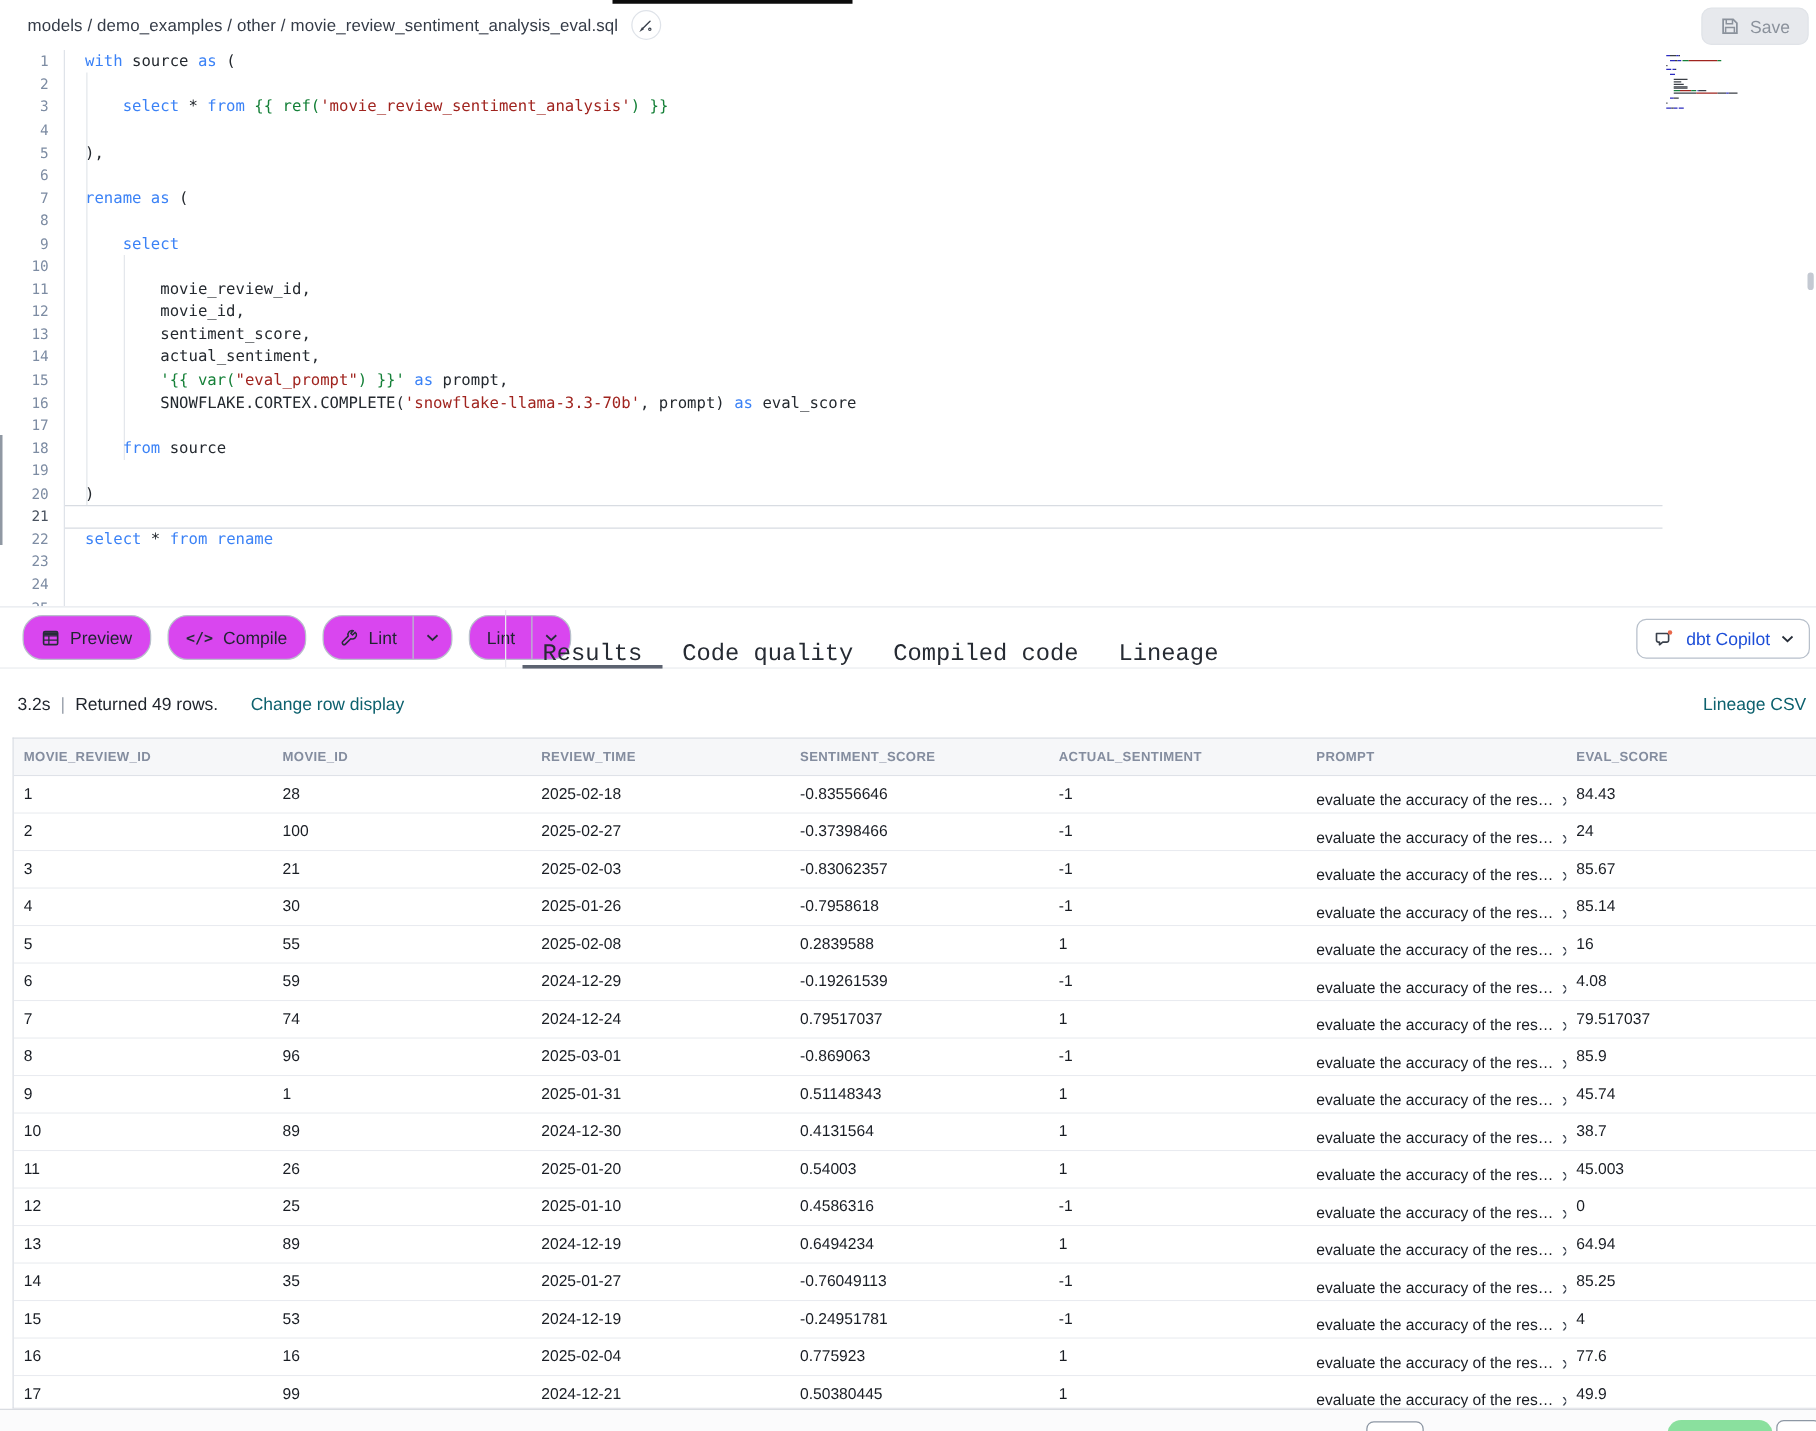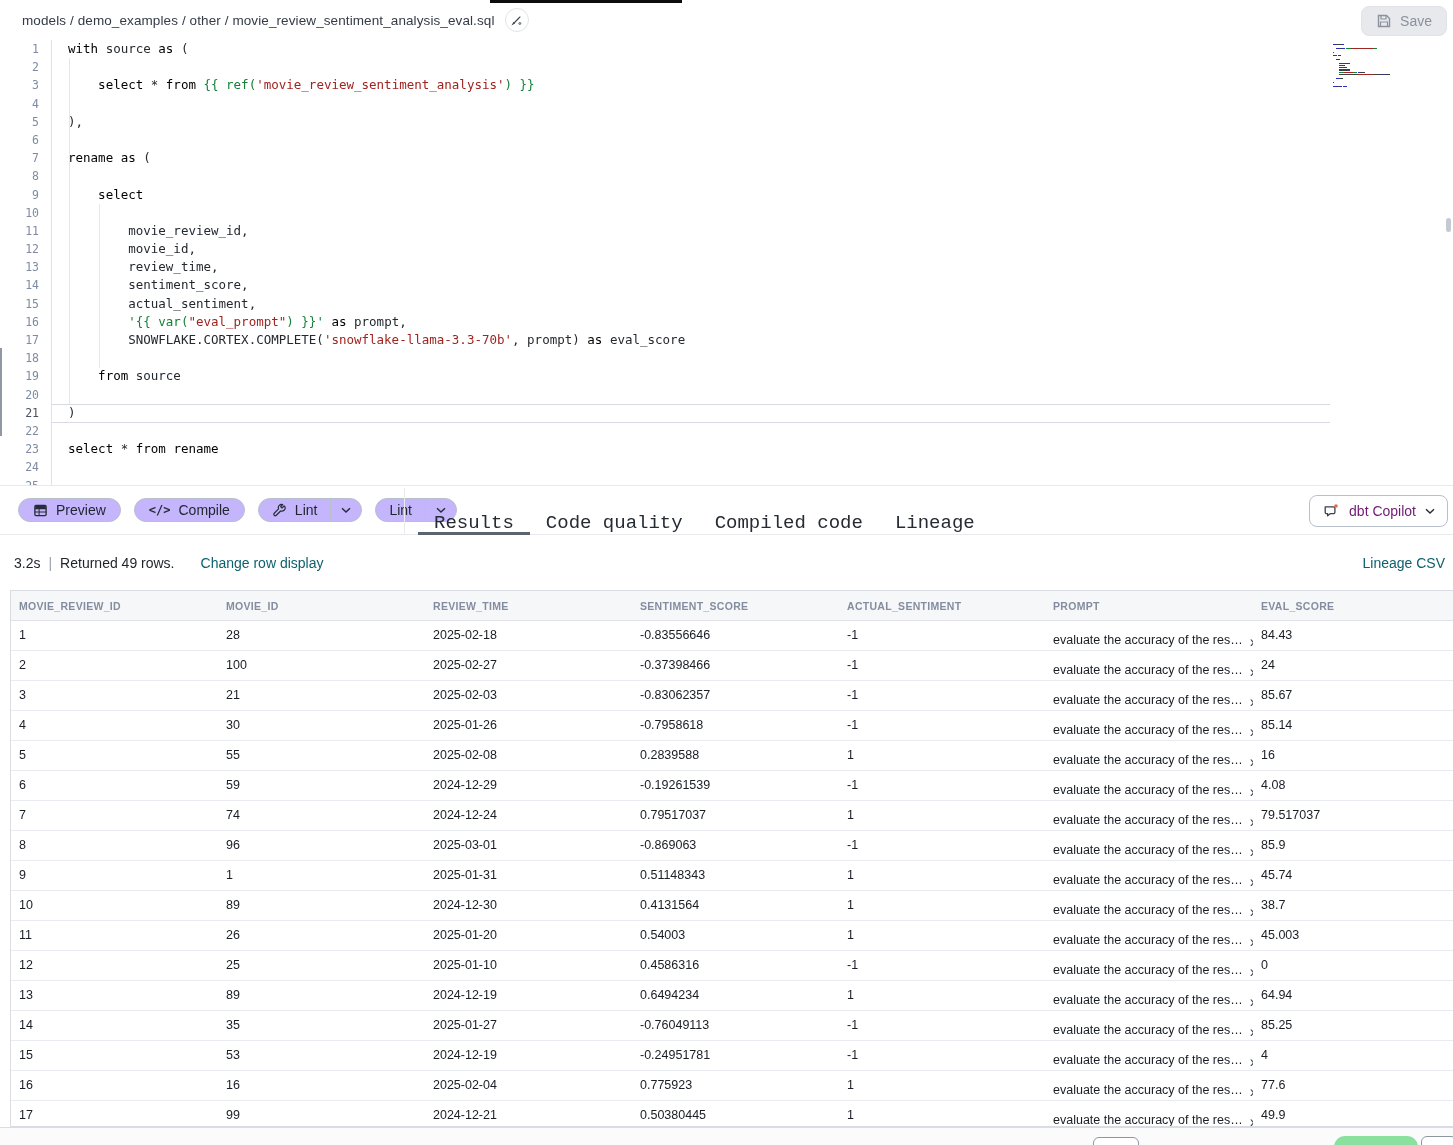--- a/index.html
+++ b/index.html
@@ -19,51 +19,51 @@
 
   
   .editor { position:absolute; left:0; top:40px; width:1453px; height:445px; background:#fff; overflow:hidden; }
   .gutter { position:absolute; left:0; top:0; width:52px; height:100%; border-right:1px solid #dfe3e9; }
   .gl { height:18.2px; line-height:18.2px; text-align:right; padding-right:12px;
     font-family:"DejaVu Sans Mono", monospace; font-size:11.5px; color:#7d8ca3; }
   .gl.act { color:#49525f; }
   .code { position:absolute; left:52px; top:0; right:0; padding-left:16px; }
   .cl { height:18.2px; line-height:18.2px; white-space:pre;
     font-family:"DejaVu Sans Mono", monospace; font-size:12.5px; color:#24292f; }
-  .tk-k { color:#000000; } .tk-s { color:#a0241f; } .tk-j { color:#158038; } .tk-p { color:#24292f; }
+  .tk-k { color:#3b82f6; } .tk-s { color:#a0241f; } .tk-j { color:#158038; } .tk-p { color:#24292f; }
   .guide { position:absolute; width:1px; background:#e4e7ec; }
   .g1 { left:69px; top:18px; height:346px; }
   .g2 { left:99px; top:164px; height:164px; }
   .cur-line { position:absolute; left:52px; top:364px; width:1278px; height:19px;
     border-top:1px solid #d8dce2; border-bottom:1px solid #d8dce2; pointer-events:none; }
   .minimap { position:absolute; left:1333px; top:4px; width:100px; }
   .mml { height:1.9px; white-space:nowrap; }
   .mm { display:inline-block; height:1px; vertical-align:top; }
   .mm-k{background:#2b2bc0;} .mm-p{background:#3a3f46;} .mm-s{background:#a0241f;} .mm-j{background:#158038;}
   .ed-scroll-thumb { position:absolute; left:1446px; top:178px; width:5px; height:14px;
     background:#c4c9d2; border-radius:3px; }
   .left-mark { position:absolute; left:0; top:348px; width:2px; height:88px; background:#9098a3; }
 
   
   .toolbar { position:absolute; left:0; top:485px; width:1453px; height:50px; background:#fff;
     border-top:1px solid #e6e9ee; border-bottom:1px solid #e8eaee; }
   .btn-row { position:absolute; left:18px; top:0; height:100%; display:flex; align-items:center; gap:13px; }
-  .btn, .split { height:24px; border:1px solid #b8c0cb; border-radius:16px; background:#c4b5fd;
+  .btn, .split { height:36px; border:1px solid #b8c0cb; border-radius:16px; background:#d946ef;
     display:inline-flex; align-items:center; font-size:14px; color:#1f2530; cursor:pointer; }
   .btn { padding:0 14px; gap:8px; }
   .split .seg { height:100%; display:inline-flex; align-items:center; gap:8px; padding:0 13px; cursor:pointer; }
   .split .chev-seg { border-left:1px solid #b8c0cb; padding:0 10px; }
   .tb-divider { position:absolute; left:404px; top:2px; height:46px; width:1px; background:#e8eaee; }
   .tabs { position:absolute; left:418px; top:0; height:100%; display:flex; }
   .tab { padding:0 16px; display:flex; align-items:flex-end; font-size:19px; color:#262b33;
     position:relative; cursor:pointer;font-family:Liberation Mono, monospace; }
   .tab.active::after { content:""; position:absolute; left:0; right:0; bottom:-1px; height:3px; background:#5c6370; }
   .copilot-btn { position:absolute; right:5px; top:9px; height:32px; padding:0 12px;
     border:1px solid #b8c0cb; border-radius:8px; background:#fff;
-    display:inline-flex; align-items:center; gap:9px; font-size:14px; color:#701a75; cursor:pointer;text-align:right; }
+    display:inline-flex; align-items:center; gap:9px; font-size:14px; color:#1d4ed8; cursor:pointer;text-align:right; }
   .mono-ic { font-family:"DejaVu Sans Mono", monospace; font-size:12px; font-weight:bold; color:#262d38; }
 
   
   .status-row { position:absolute; left:0; top:535px; width:1453px; height:55px; background:#fff;
     display:flex; align-items:center; padding:0 8px 0 14px; font-size:14px; color:#1e232b; }
   .status-sep { margin:0 8px; color:#9aa1ac; }
   .link { color:#0d616e; cursor:pointer; }
   .crd { margin-left:26px; }
   .dl { margin-left:auto; }
 
@@ -153,21 +153,20 @@
       <div class="cl"><span class="tk-p">    </span><span class="tk-k">select</span><span class="tk-p"> * </span><span class="tk-k">from</span><span class="tk-p"> </span><span class="tk-j">{{ ref(</span><span class="tk-s">'movie_review_sentiment_analysis'</span><span class="tk-j">) }}</span></div>
       <div class="cl"></div>
       <div class="cl"><span class="tk-p">),</span></div>
       <div class="cl"></div>
       <div class="cl"><span class="tk-k">rename</span><span class="tk-p"> </span><span class="tk-k">as</span><span class="tk-p"> (</span></div>
       <div class="cl"></div>
       <div class="cl"><span class="tk-p">    </span><span class="tk-k">select</span></div>
       <div class="cl"></div>
       <div class="cl"><span class="tk-p">        </span><span class="tk-p">movie_review_id,</span></div>
       <div class="cl"><span class="tk-p">        </span><span class="tk-p">movie_id,</span></div>
-      <div class="cl"><span class="tk-p">        </span><span class="tk-p">review_time,</span></div>
       <div class="cl"><span class="tk-p">        </span><span class="tk-p">sentiment_score,</span></div>
       <div class="cl"><span class="tk-p">        </span><span class="tk-p">actual_sentiment,</span></div>
       <div class="cl"><span class="tk-p">        </span><span class="tk-j">'{{ var(</span><span class="tk-s">"eval_prompt"</span><span class="tk-j">) }}'</span><span class="tk-p"> </span><span class="tk-k">as</span><span class="tk-p"> prompt,</span></div>
       <div class="cl"><span class="tk-p">        </span><span class="tk-p">SNOWFLAKE.CORTEX.COMPLETE(</span><span class="tk-s">'snowflake-llama-3.3-70b'</span><span class="tk-p">, prompt) </span><span class="tk-k">as</span><span class="tk-p"> eval_score</span></div>
       <div class="cl"></div>
       <div class="cl"><span class="tk-p">    </span><span class="tk-k">from</span><span class="tk-p"> source</span></div>
       <div class="cl"></div>
       <div class="cl"><span class="tk-p">)</span></div>
       <div class="cl"></div>
       <div class="cl"><span class="tk-k">select</span><span class="tk-p"> * </span><span class="tk-k">from</span><span class="tk-p"> </span><span class="tk-k">rename</span></div>

